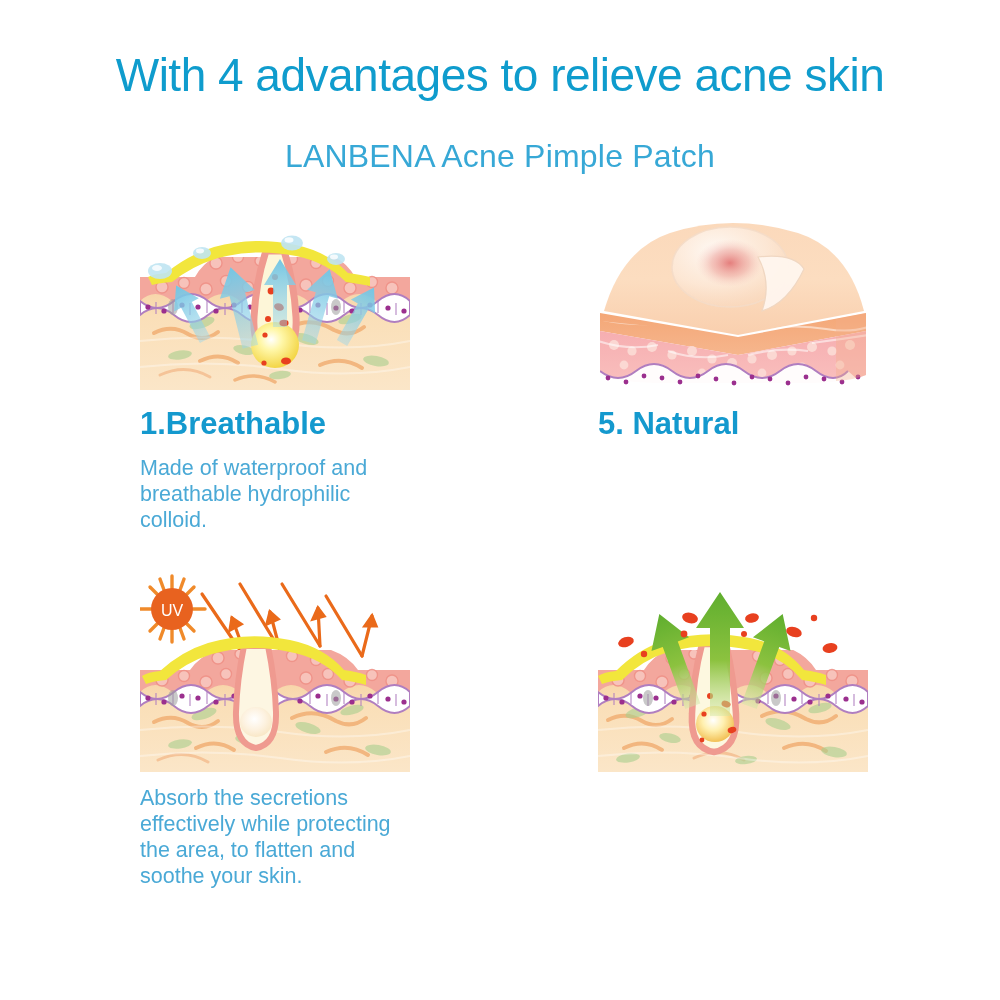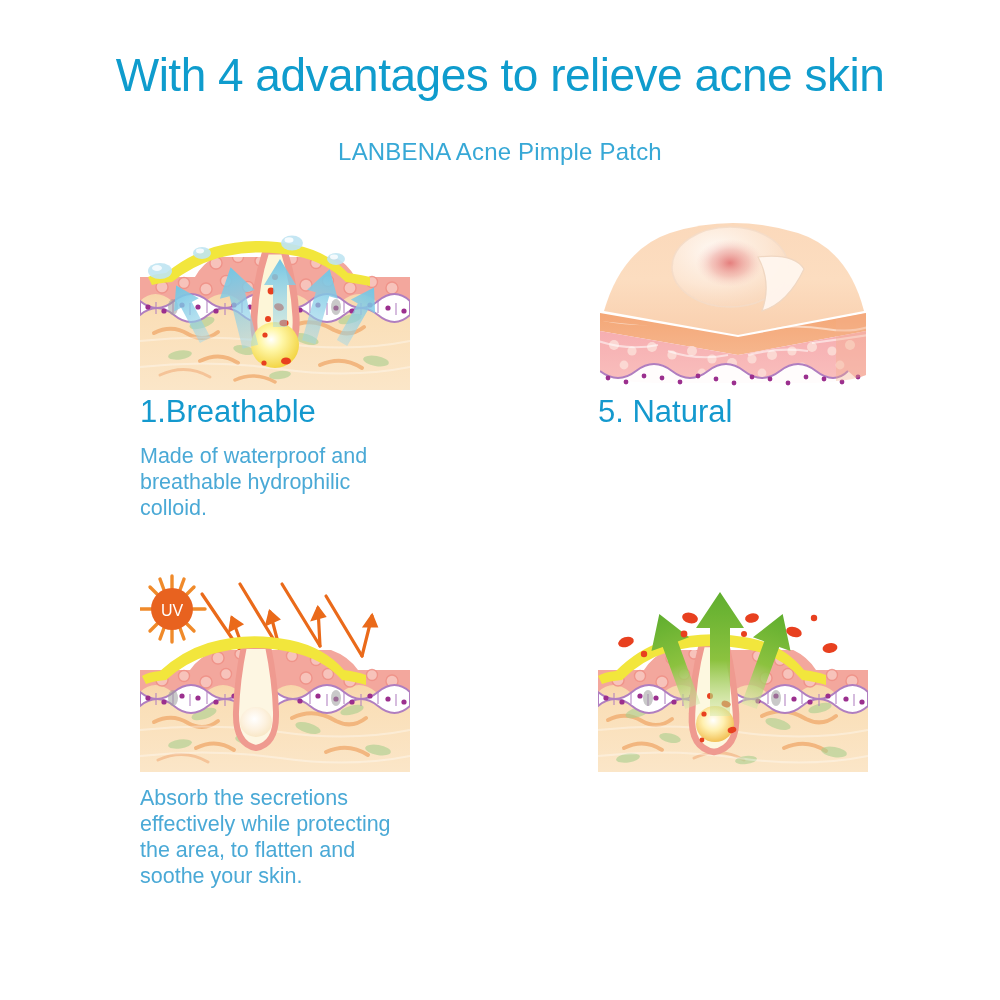--- a/index.html
+++ b/index.html
@@ -18,41 +18,41 @@
     text-align:center;
     font-size:46px;
     font-weight:400;
     letter-spacing:-0.5px;
     color:#0f9ccd;
     white-space:nowrap;
   }
   .subtitle{
     position:absolute;top:138px;left:0;width:1000px;
     text-align:center;
-    font-size:24px;
+    font-size:32px;
     font-weight:300;
     color:#37a8d6;
     letter-spacing:0.2px;
   }
 
   
   .panel{position:absolute;}
   .p1{left:140px;top:215px;width:400px;}
   .p2{left:598px;top:215px;width:400px;}
   .p3{left:140px;top:572px;width:400px;}
   .p4{left:598px;top:572px;width:400px;}
 
   .art{position:relative;text-align:right;}
   .art svg{display:block;}
 
   .head{
     font-size:31px;
-    font-weight:400;
+    font-weight:700;
     color:#1499ce;
-    margin-top:4px;
+    margin-top:16px;
     white-space:nowrap;
   }
   .body-txt{
     font-size:21.5px;
     line-height:26px;
     font-weight:300;
     color:#4aa9d6;
     margin-top:13px;
     white-space:pre-line;
   }

